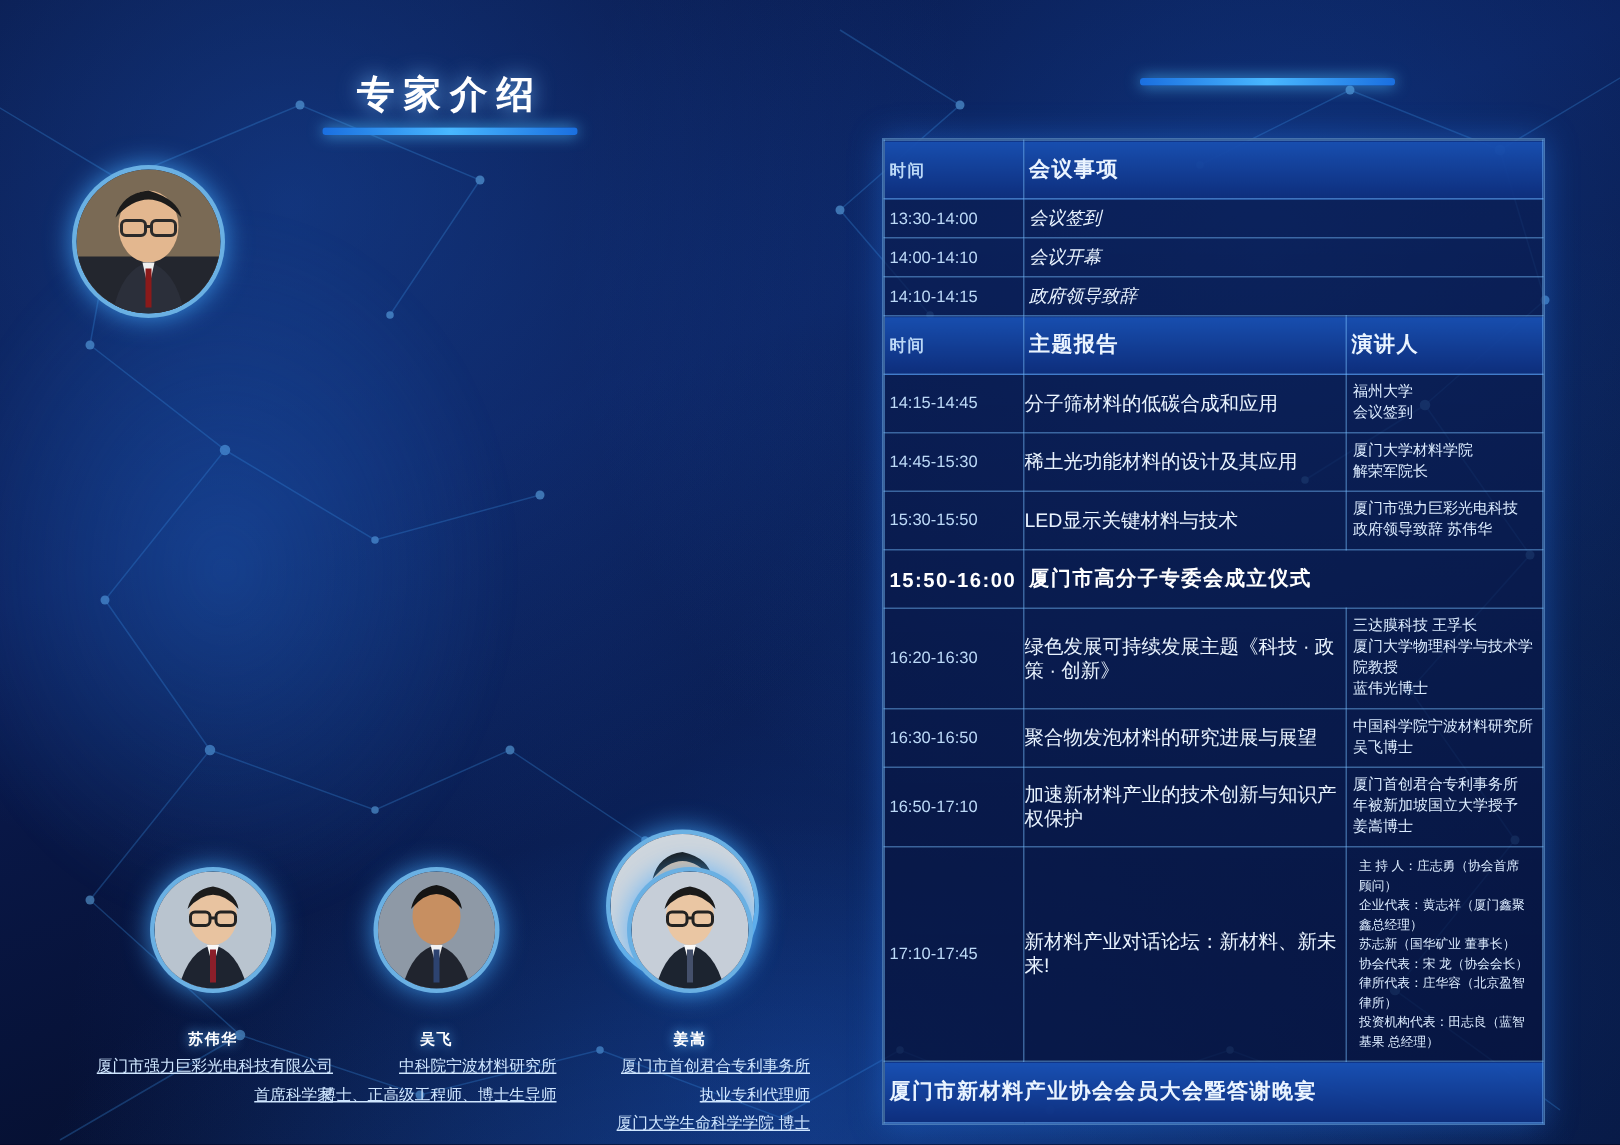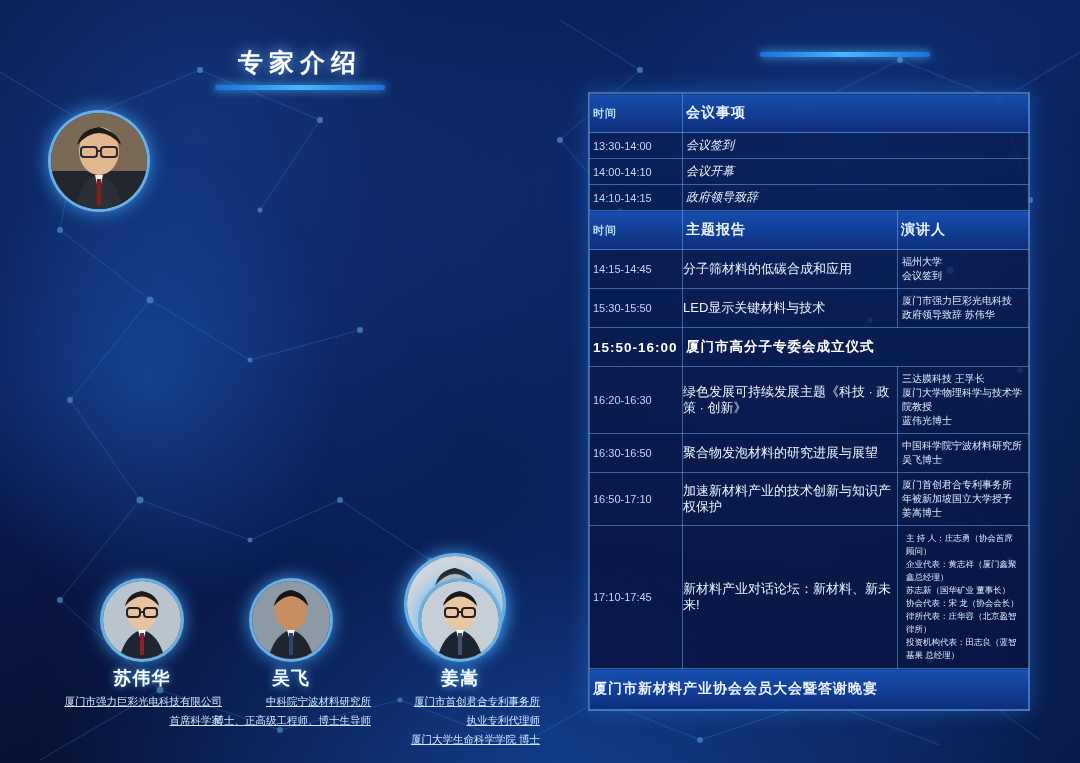--- a/index.html
+++ b/index.html
@@ -82,21 +82,21 @@
   #exp2-bio{left:40px;top:256px;width:345px;}
   #exp3-name{left:54px;top:504px;width:112px;}
   #exp3-bio{left:180px;top:408px;width:325px;}
 
   
   .bexp{position:absolute;width:160px;text-align:center;}
   .bexp .photo{width:78px;height:78px;margin:0 auto;}
   #bexp1{left:62px;top:578px;}
   #bexp2{left:211px;top:578px;}
   #bexp3{left:380px;top:578px;}
-  .bexp .pname{font-size:18px;margin-top:4px;text-align:center;}
+  .bexp .pname{font-size:10px;margin-top:24px;text-align:center;}
   .bexp .sub{margin-top:4px;}
 
   
   .table-wrap{
     position:absolute;left:588px;top:92px;width:440px;
     border:1px solid rgba(120,190,255,.55);
     box-shadow:0 0 20px rgba(40,120,230,.45);
     background:linear-gradient(180deg, rgba(10,30,85,.75), rgba(6,18,60,.80));
   }
   table{border-collapse:collapse;width:100%;}
@@ -319,20 +319,28 @@
 
     <tr>
       <td class="tcol">14:15-14:45</td>
       <td class="topic">分子筛材料的低碳合成和应用</td>
       <td class="speaker">
         <div>福州大学</div>
         <div>会议签到</div>
       </td>
     </tr>
     <tr>
+      <td class="tcol">14:45-15:30</td>
+      <td class="topic">稀土光功能材料的设计及其应用</td>
+      <td class="speaker">
+        <div>厦门大学材料学院</div>
+        <div>解荣军院长</div>
+      </td>
+    </tr>
+    <tr>
       <td class="tcol">15:30-15:50</td>
       <td class="topic">LED显示关键材料与技术</td>
       <td class="speaker">
         <div>厦门市强力巨彩光电科技</div>
         <div>政府领导致辞 苏伟华</div>
       </td>
     </tr>
 
     <tr>
       <td class="tcol ceremony">15:50-16:00</td>

